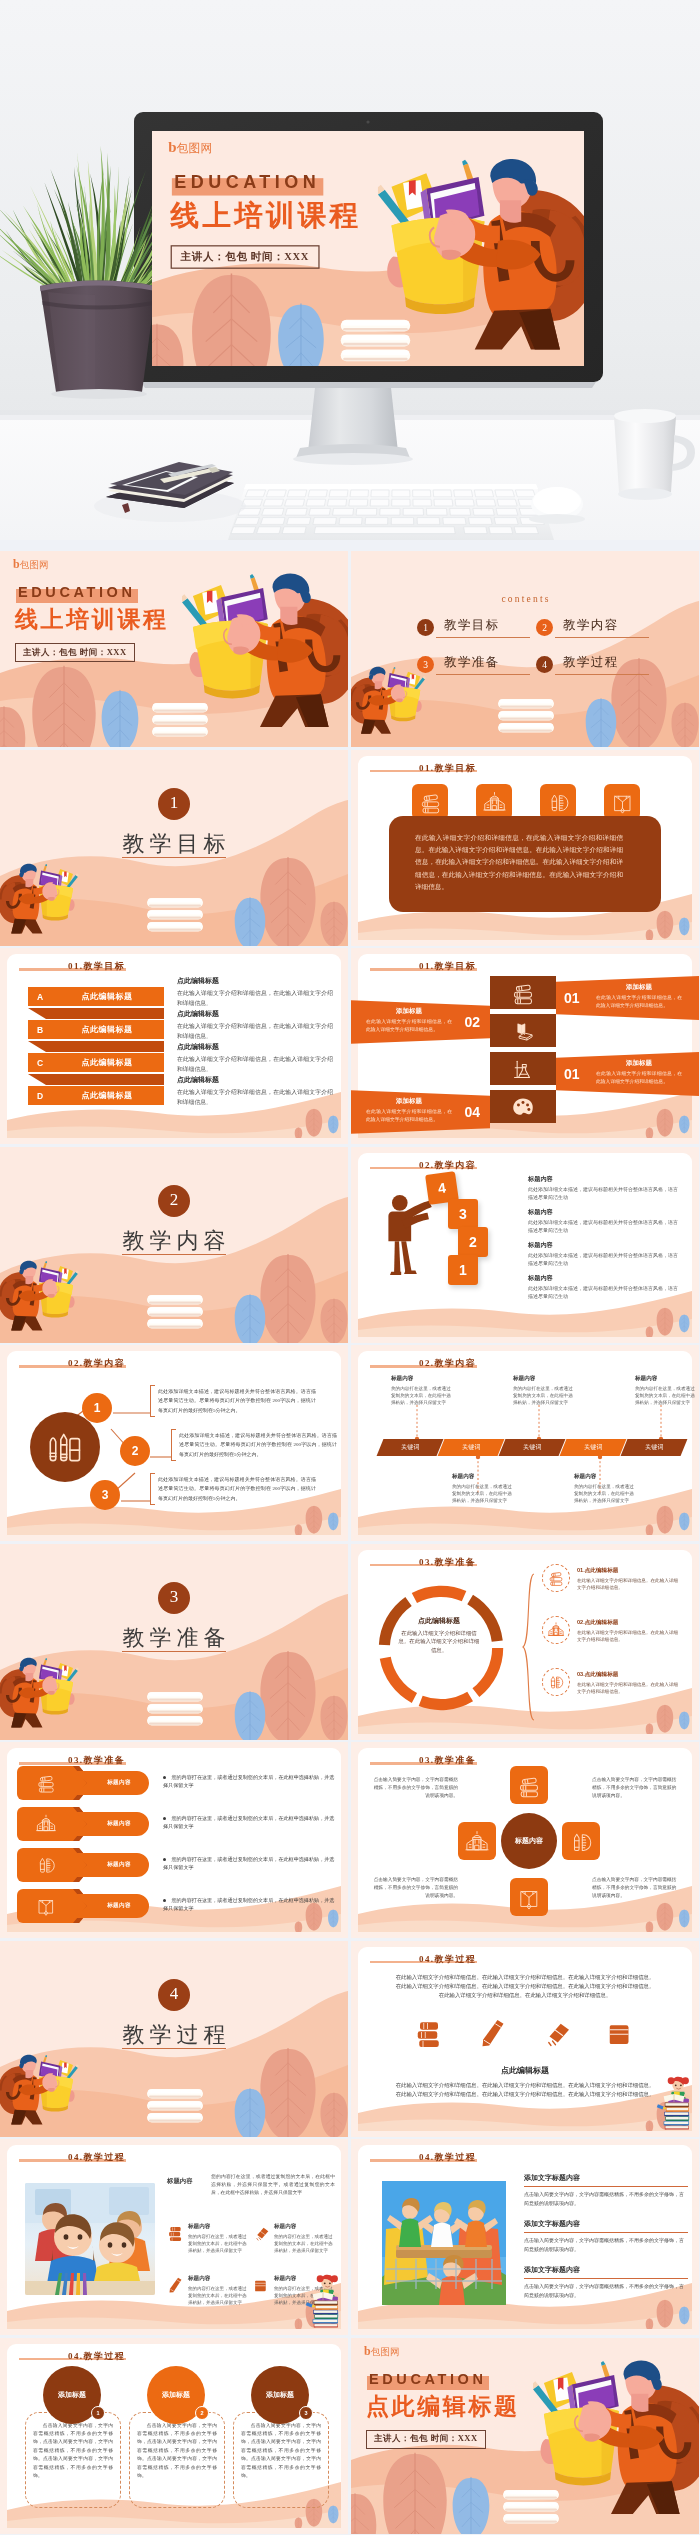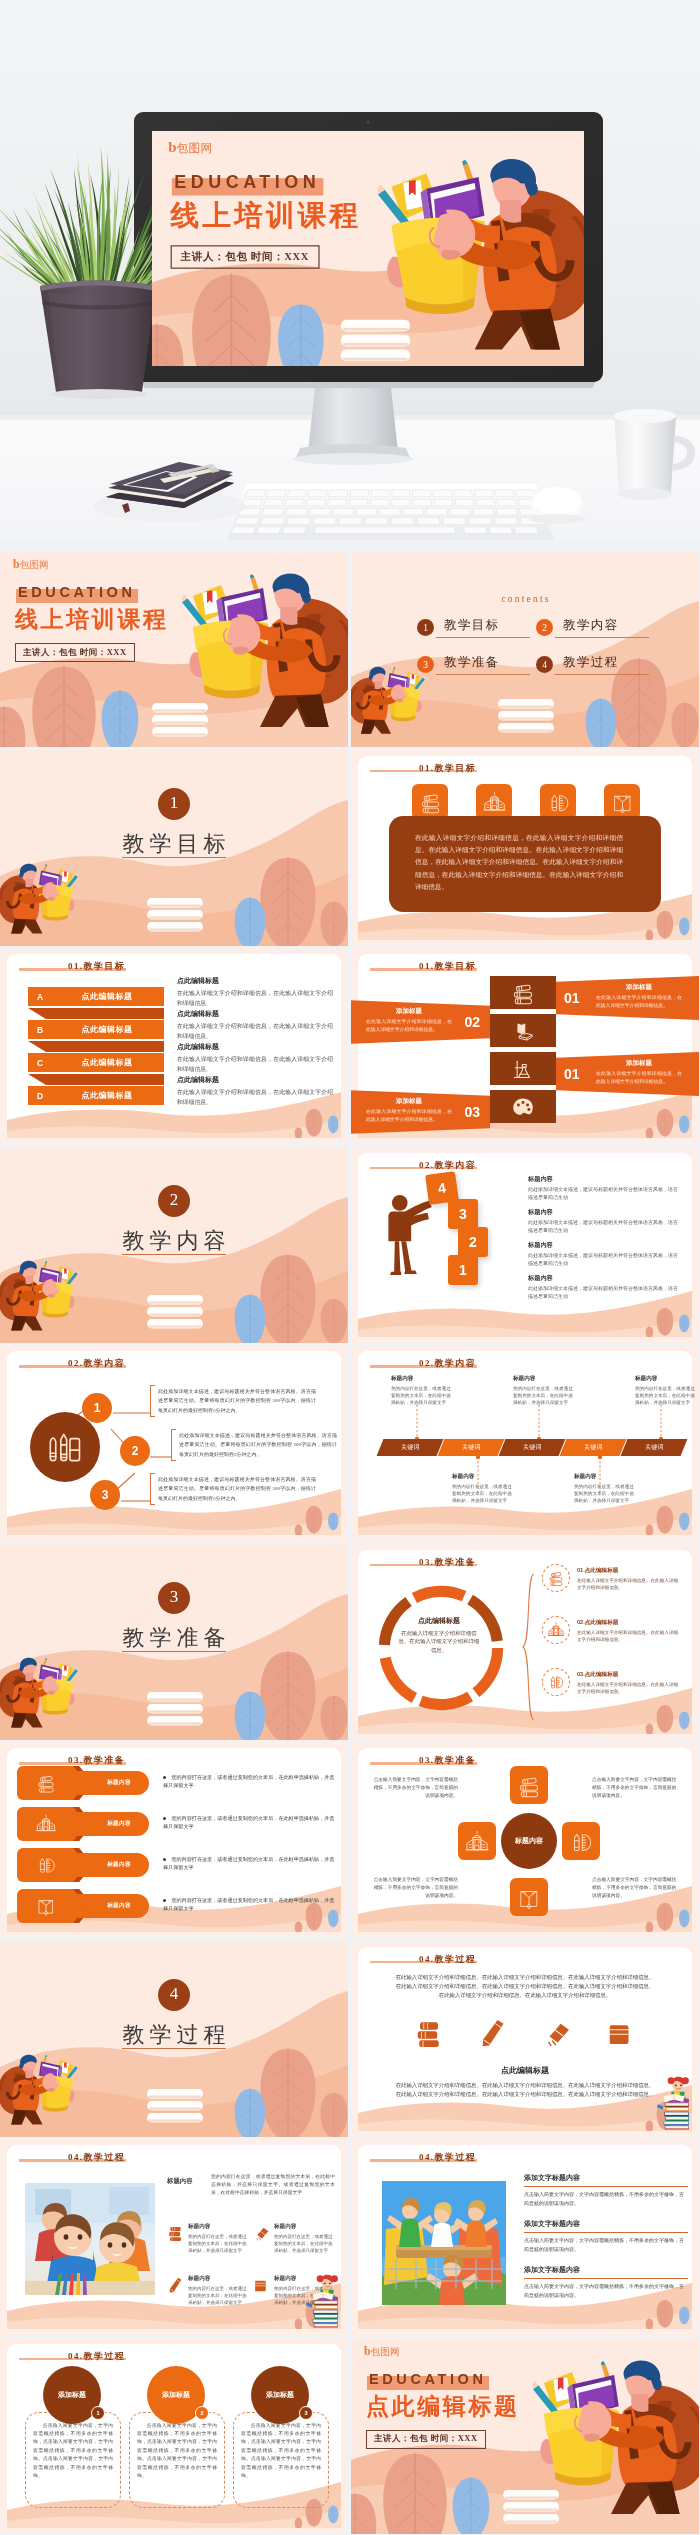--- a/index.html
+++ b/index.html
@@ -1067,21 +1067,21 @@
             <span class="num">01</span>
             <div class="tx">
               <div class="t cjk">添加标题</div>
               <div class="b cjk">在此输入详细文字介绍和详细信息，在此输入详细文字介绍和详细信息。</div>
             </div>
           </div>
           <div class="s6p l" style="top:136px">
             <svg class="shape" viewBox="0 0 140 46" preserveAspectRatio="none">
                 <path d="M0 0 L140 6 L140 40 L0 46 Z" fill="#e8611a"></path>
               </svg>
-            <span class="num">03</span>
+            <span class="num">04</span>
             <div class="tx">
               <div class="t cjk">添加标题</div>
               <div class="b cjk">在此输入详细文字介绍和详细信息，在此输入详细文字介绍和详细信息。</div>
             </div>
           </div>
         </div>
       </div>
     </div>
 
     <div class="srow">

